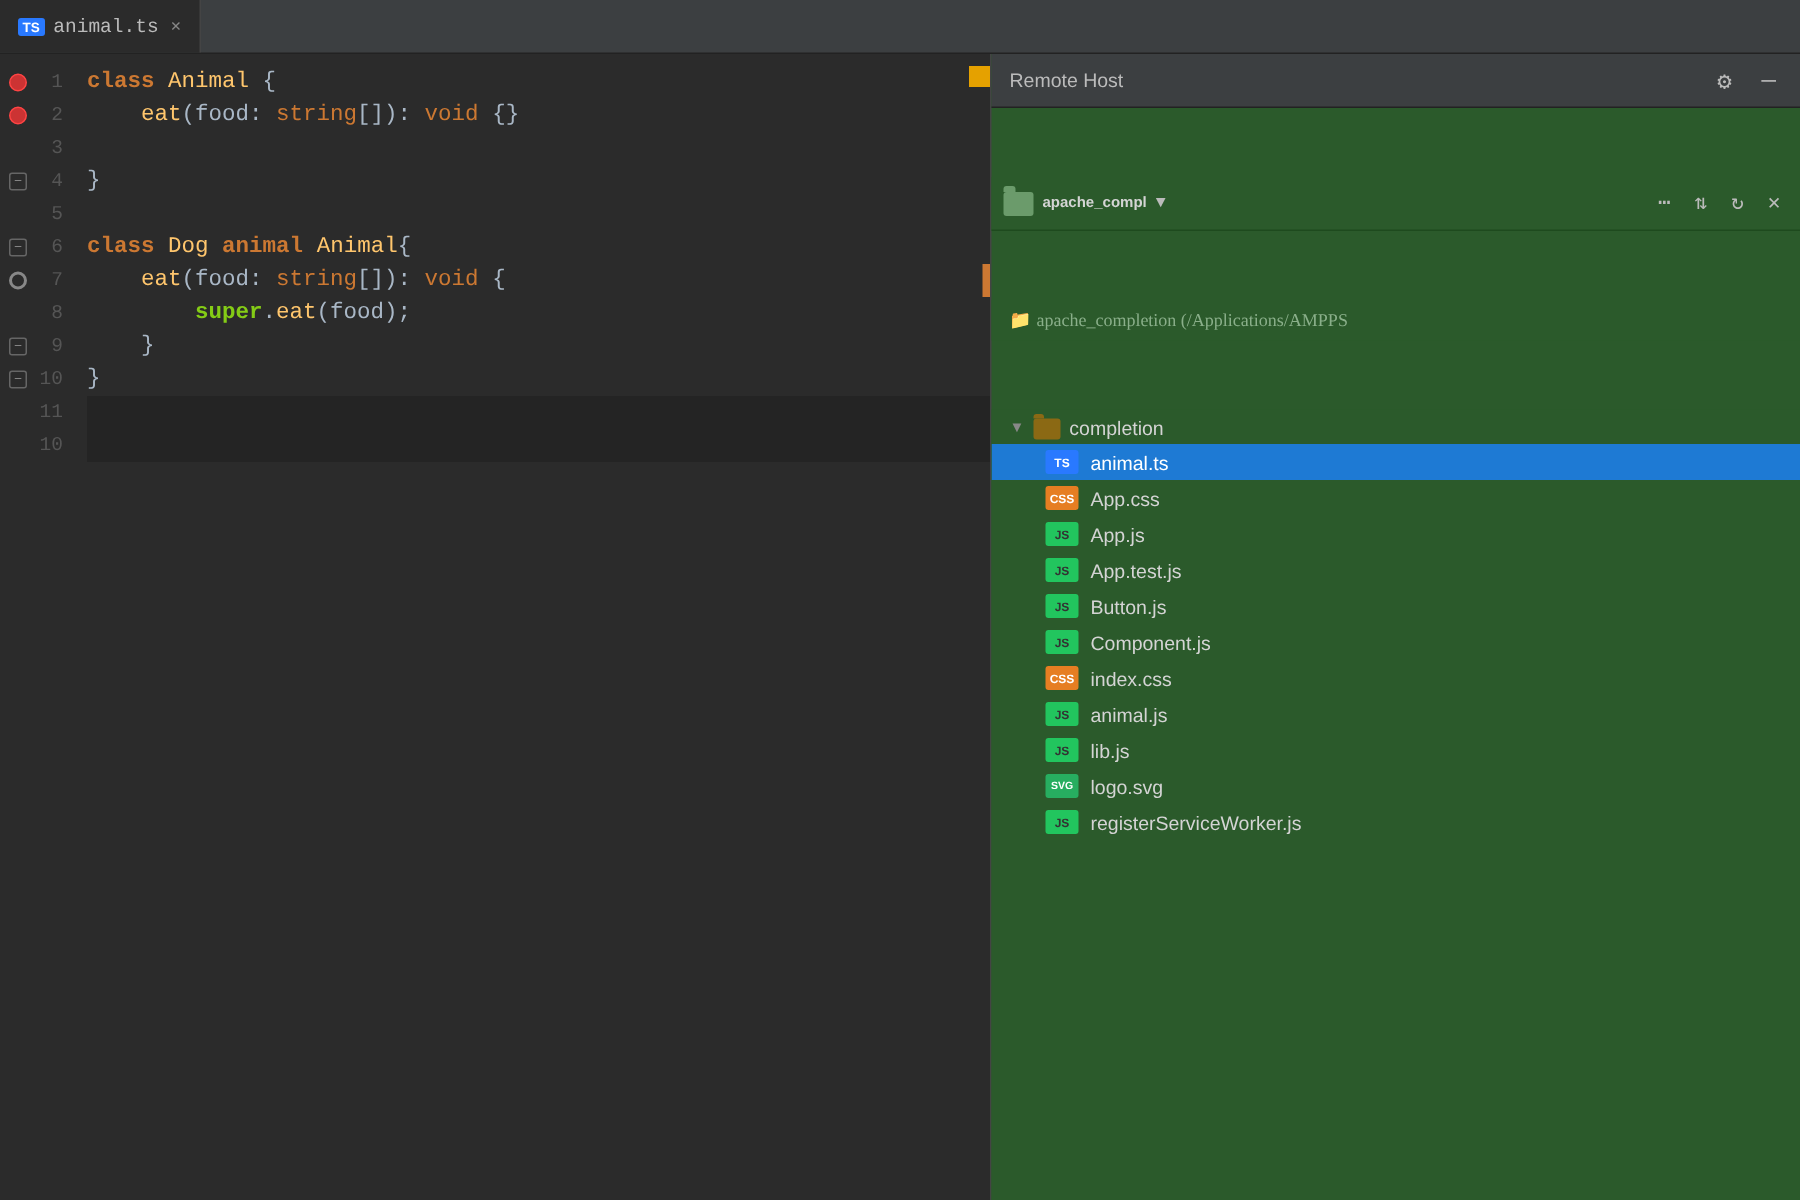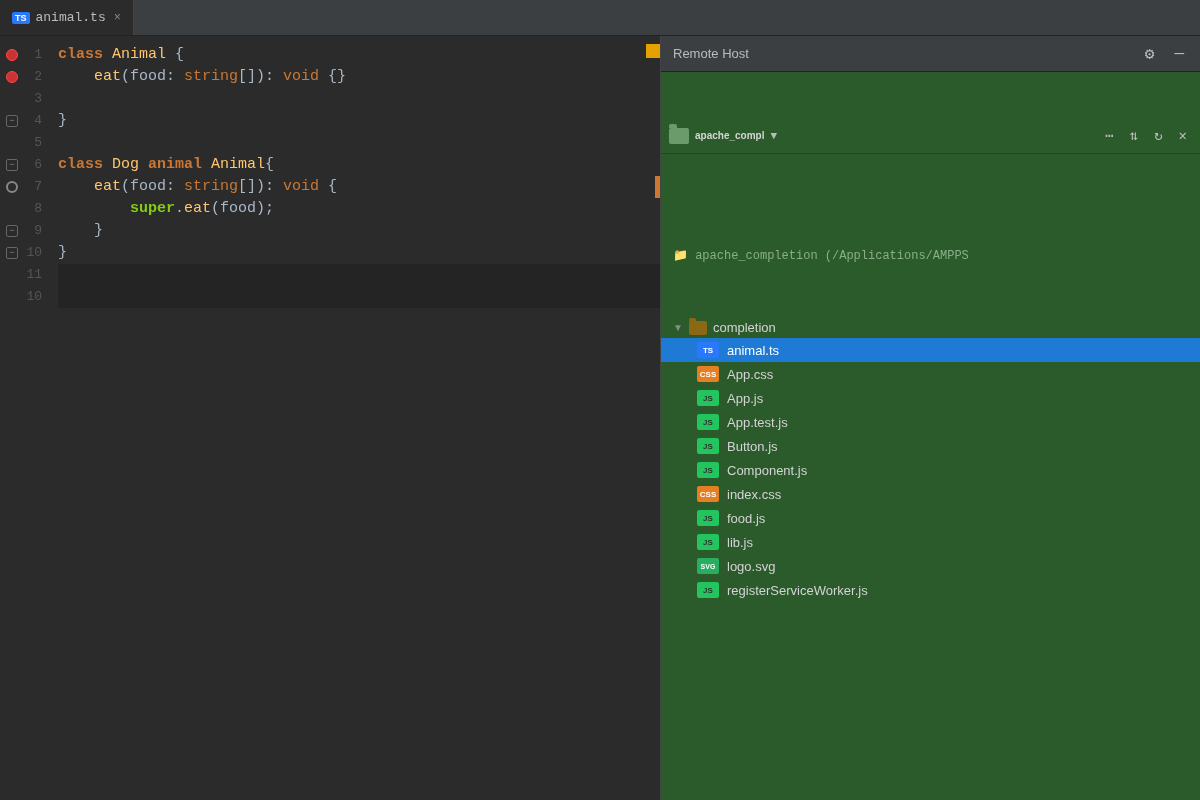--- a/index.html
+++ b/index.html
@@ -252,28 +252,27 @@
     .toolbar-btn {
       color: #bbb;
       font-size: 14px;
       cursor: pointer;
       padding: 3px 5px;
       border-radius: 2px;
     }
 
     .path-row {
       padding: 6px 12px;
-      font-family: Liberation Mono, monospace;
+      font-family: Liberation Serif, serif;
       font-size: 12px;
       color: #8aaf8a;
       background: #2b5a2b;
       white-space: nowrap;
       overflow: hidden;
       text-overflow: ellipsis;
-      margin-top: 42px;
     }
 
     
     .file-tree {
       flex: 1;
       overflow-y: auto;
       background: #2b5a2b;
       padding: 2px 0;
     }
 
@@ -567,21 +566,21 @@
       <div class="tree-file-row">
         <div class="file-badge badge-js">JS</div>
         <span>Component.js</span>
       </div>
       <div class="tree-file-row">
         <div class="file-badge badge-css">CSS</div>
         <span>index.css</span>
       </div>
       <div class="tree-file-row">
         <div class="file-badge badge-js">JS</div>
-        <span>food.js</span>
+        <span>animal.js</span>
       </div>
       <div class="tree-file-row">
         <div class="file-badge badge-js">JS</div>
         <span>lib.js</span>
       </div>
       <div class="tree-file-row">
         <div class="file-badge badge-svg" style="font-size:7px;">SVG</div>
         <span>logo.svg</span>
       </div>
       <div class="tree-file-row">

